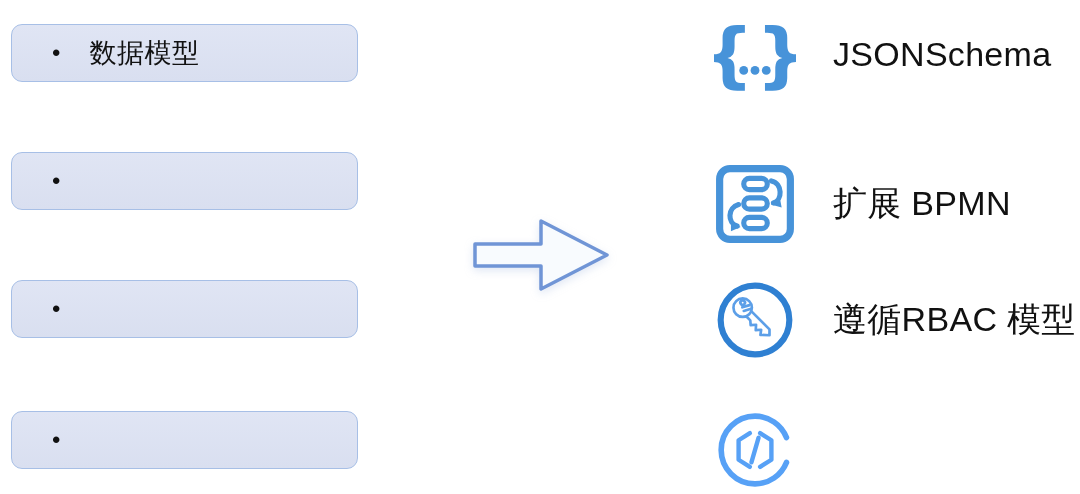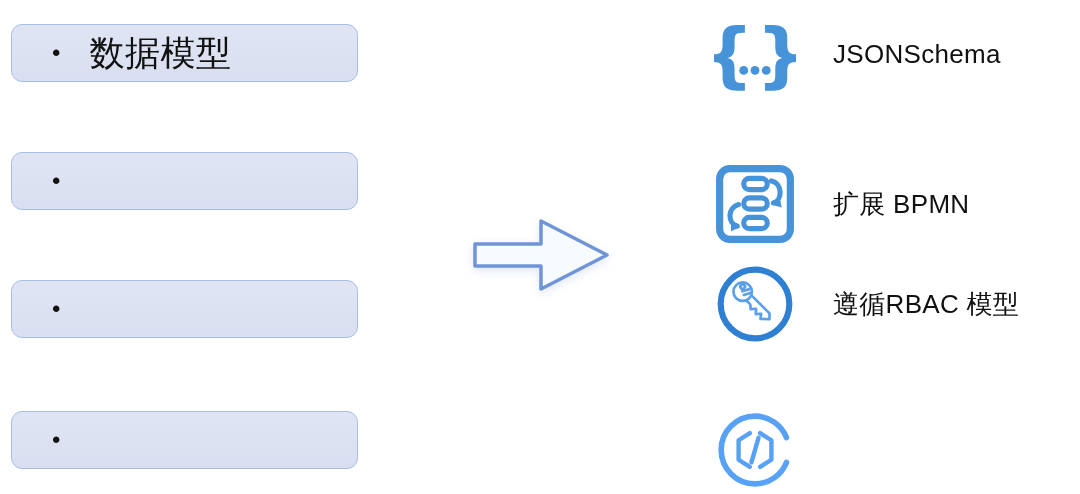--- a/index.html
+++ b/index.html
@@ -8,31 +8,31 @@
     font-family:"Liberation Sans","DejaVu Sans",sans-serif; overflow:hidden;
   }
   
   .feature-box {
     position:absolute; left:11px; width:347px; height:58px; box-sizing:border-box;
     background:linear-gradient(180deg,#e0e5f4 0%,#d9dff0 100%);
     border:1.6px solid #a7bfe6; border-radius:11px;
     display:flex; align-items:center;
   }
   .bullet { margin-left:40px; font-size:24px; color:#111; line-height:1; }
-  .feature-label { margin-left:29px; font-size:35px; color:#111; letter-spacing:0.5px; }
+  .feature-label { margin-left:29px; font-size:27px; color:#111; letter-spacing:0.5px; }
   
   .arrow-wrap { position:absolute; left:471px; top:217px; width:140px; height:76px;
     filter:drop-shadow(0 3px 4px rgba(130,160,210,0.25)); }
   
   .icon-wrap { position:absolute; left:714px; width:82px; height:82px; }
   .output-label {
     position:absolute; left:833px; width:247px; height:82px;
-    display:flex; align-items:center; font-size:26px; color:#111; letter-spacing:0.3px;
+    display:flex; align-items:center; font-size:34px; color:#111; letter-spacing:0.3px;
   }
-  .r1 { top:13px; } .r2 { top:163px; } .r3 { top:263px; } .r4 { top:409px; }
+  .r1 { top:13px; } .r2 { top:163px; } .r3 { top:279px; } .r4 { top:409px; }
   svg { display:block; }
 </style>
 </head>
 <body>
 
 <div id="canvas">
 
   <div class="feature-box" style="top:24px">
     <span class="bullet">•</span>
     <span class="feature-label">数据模型</span>

